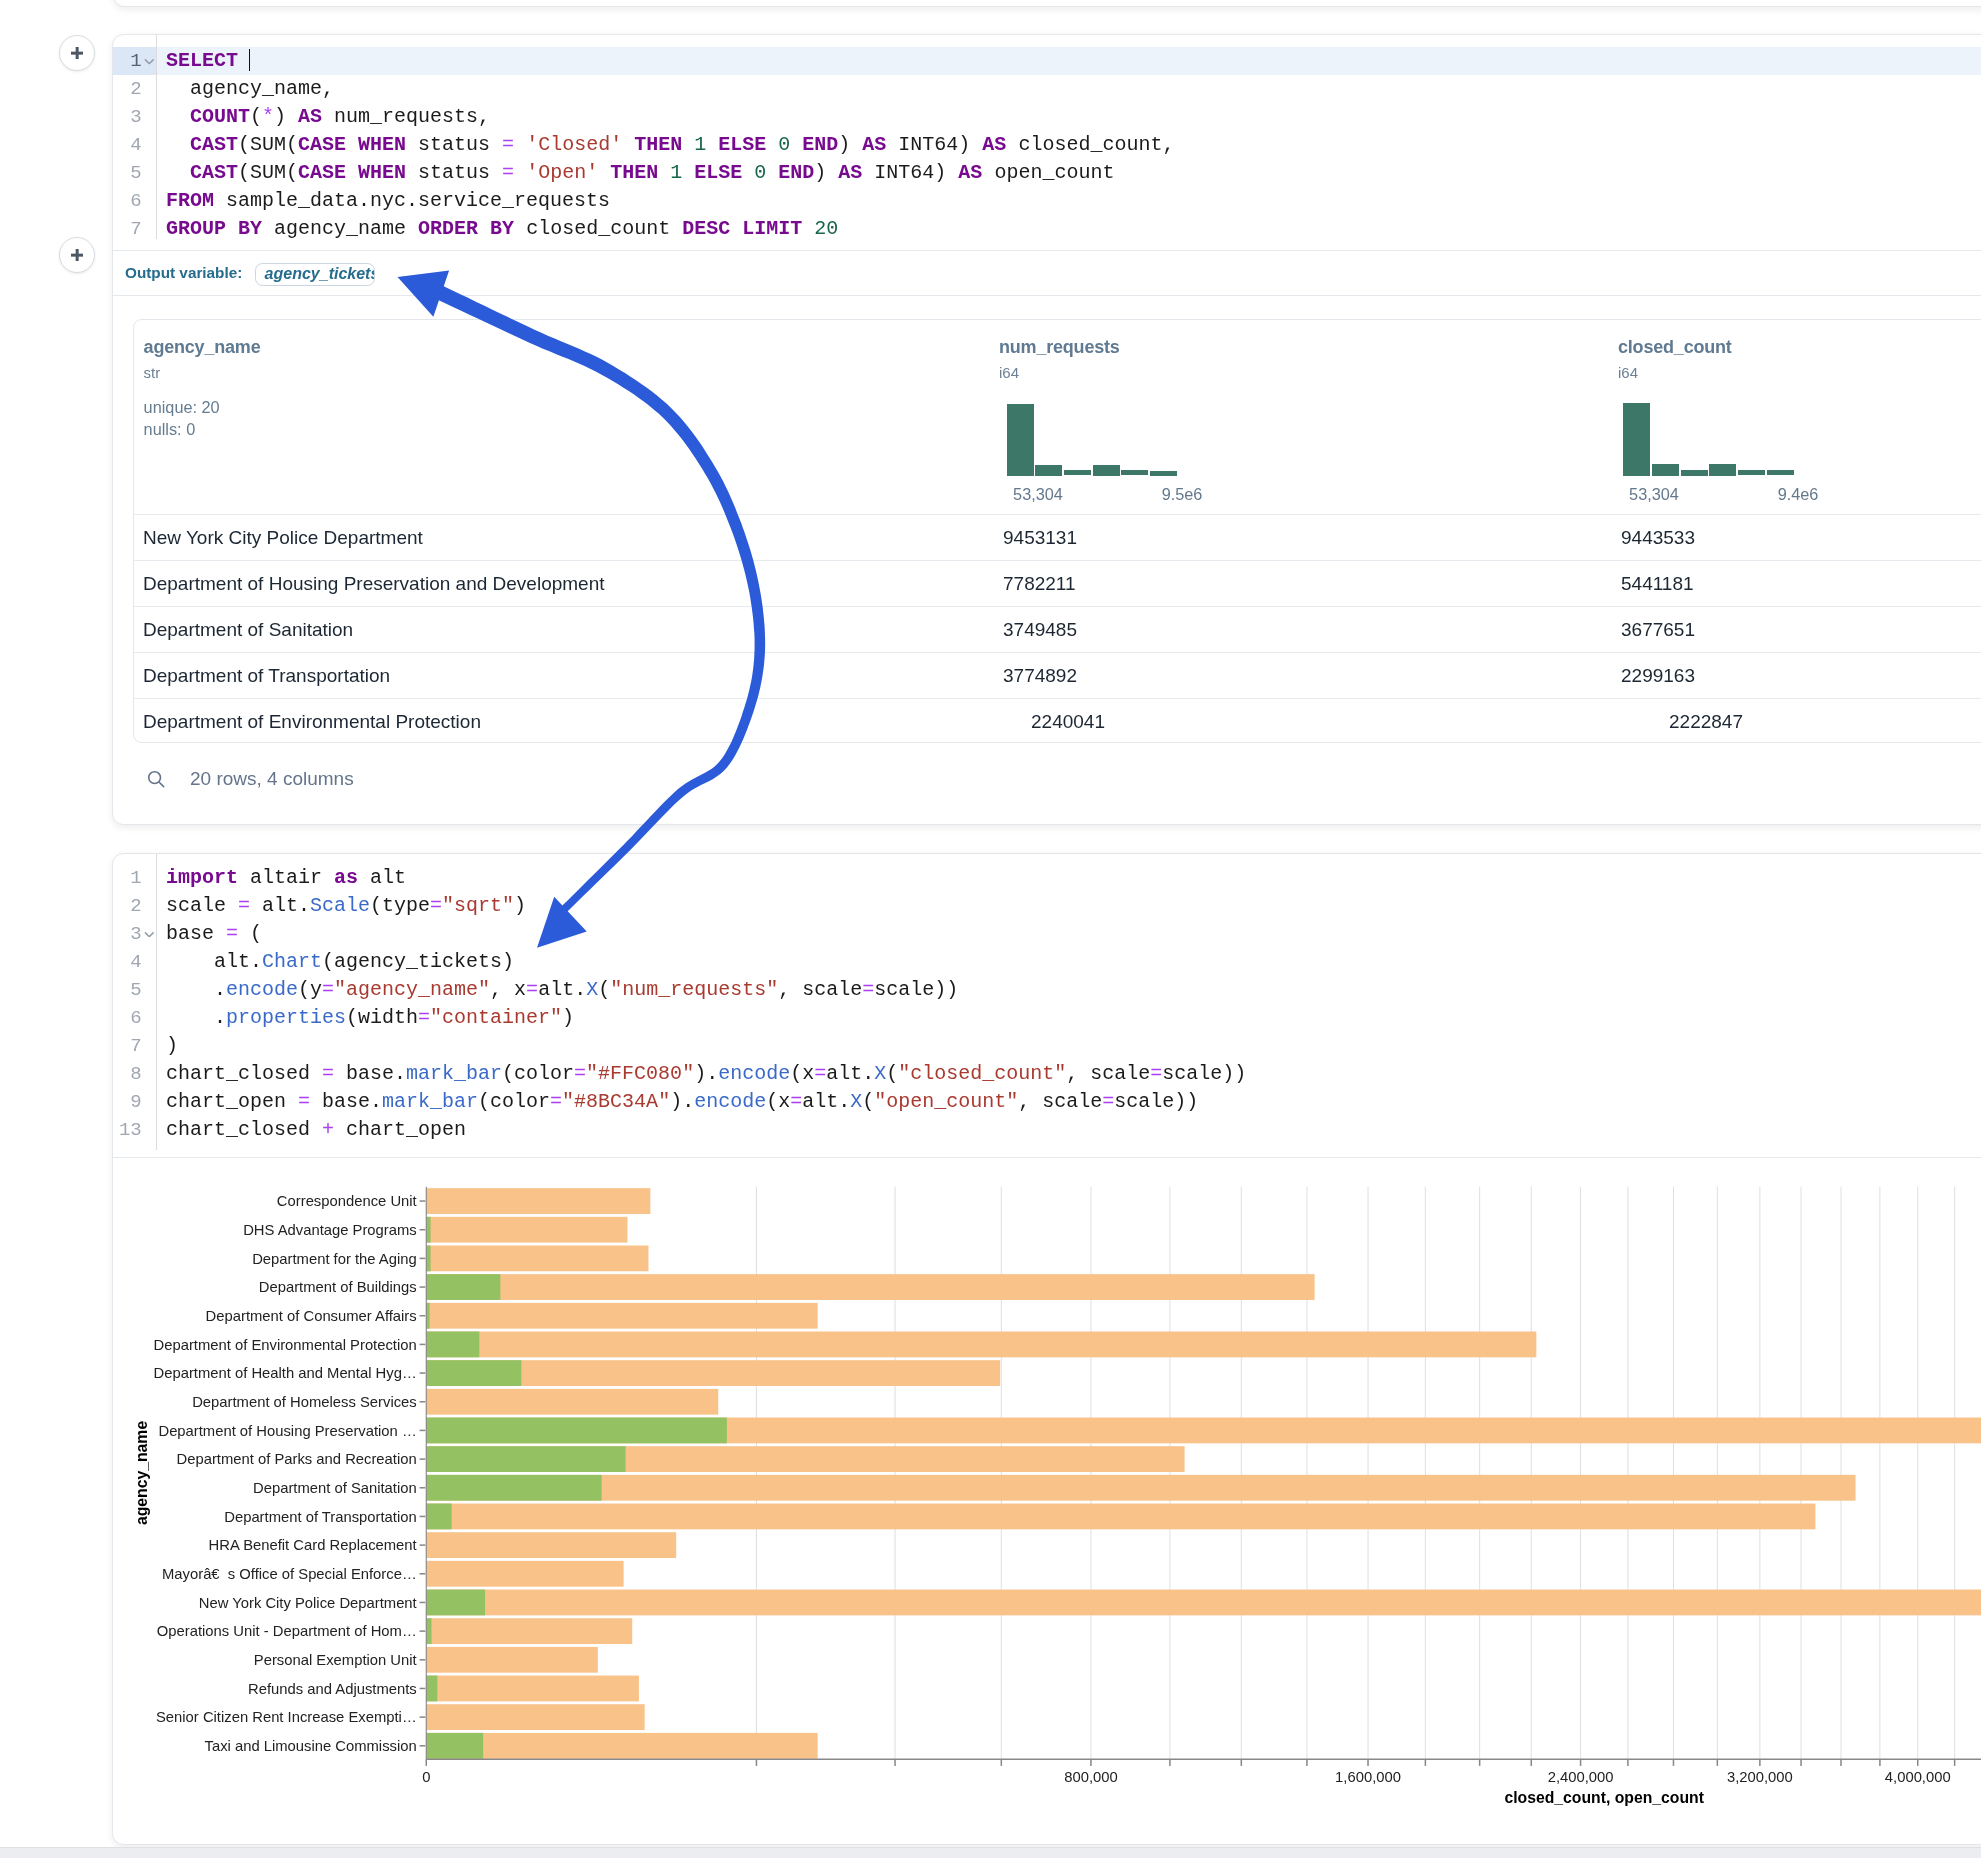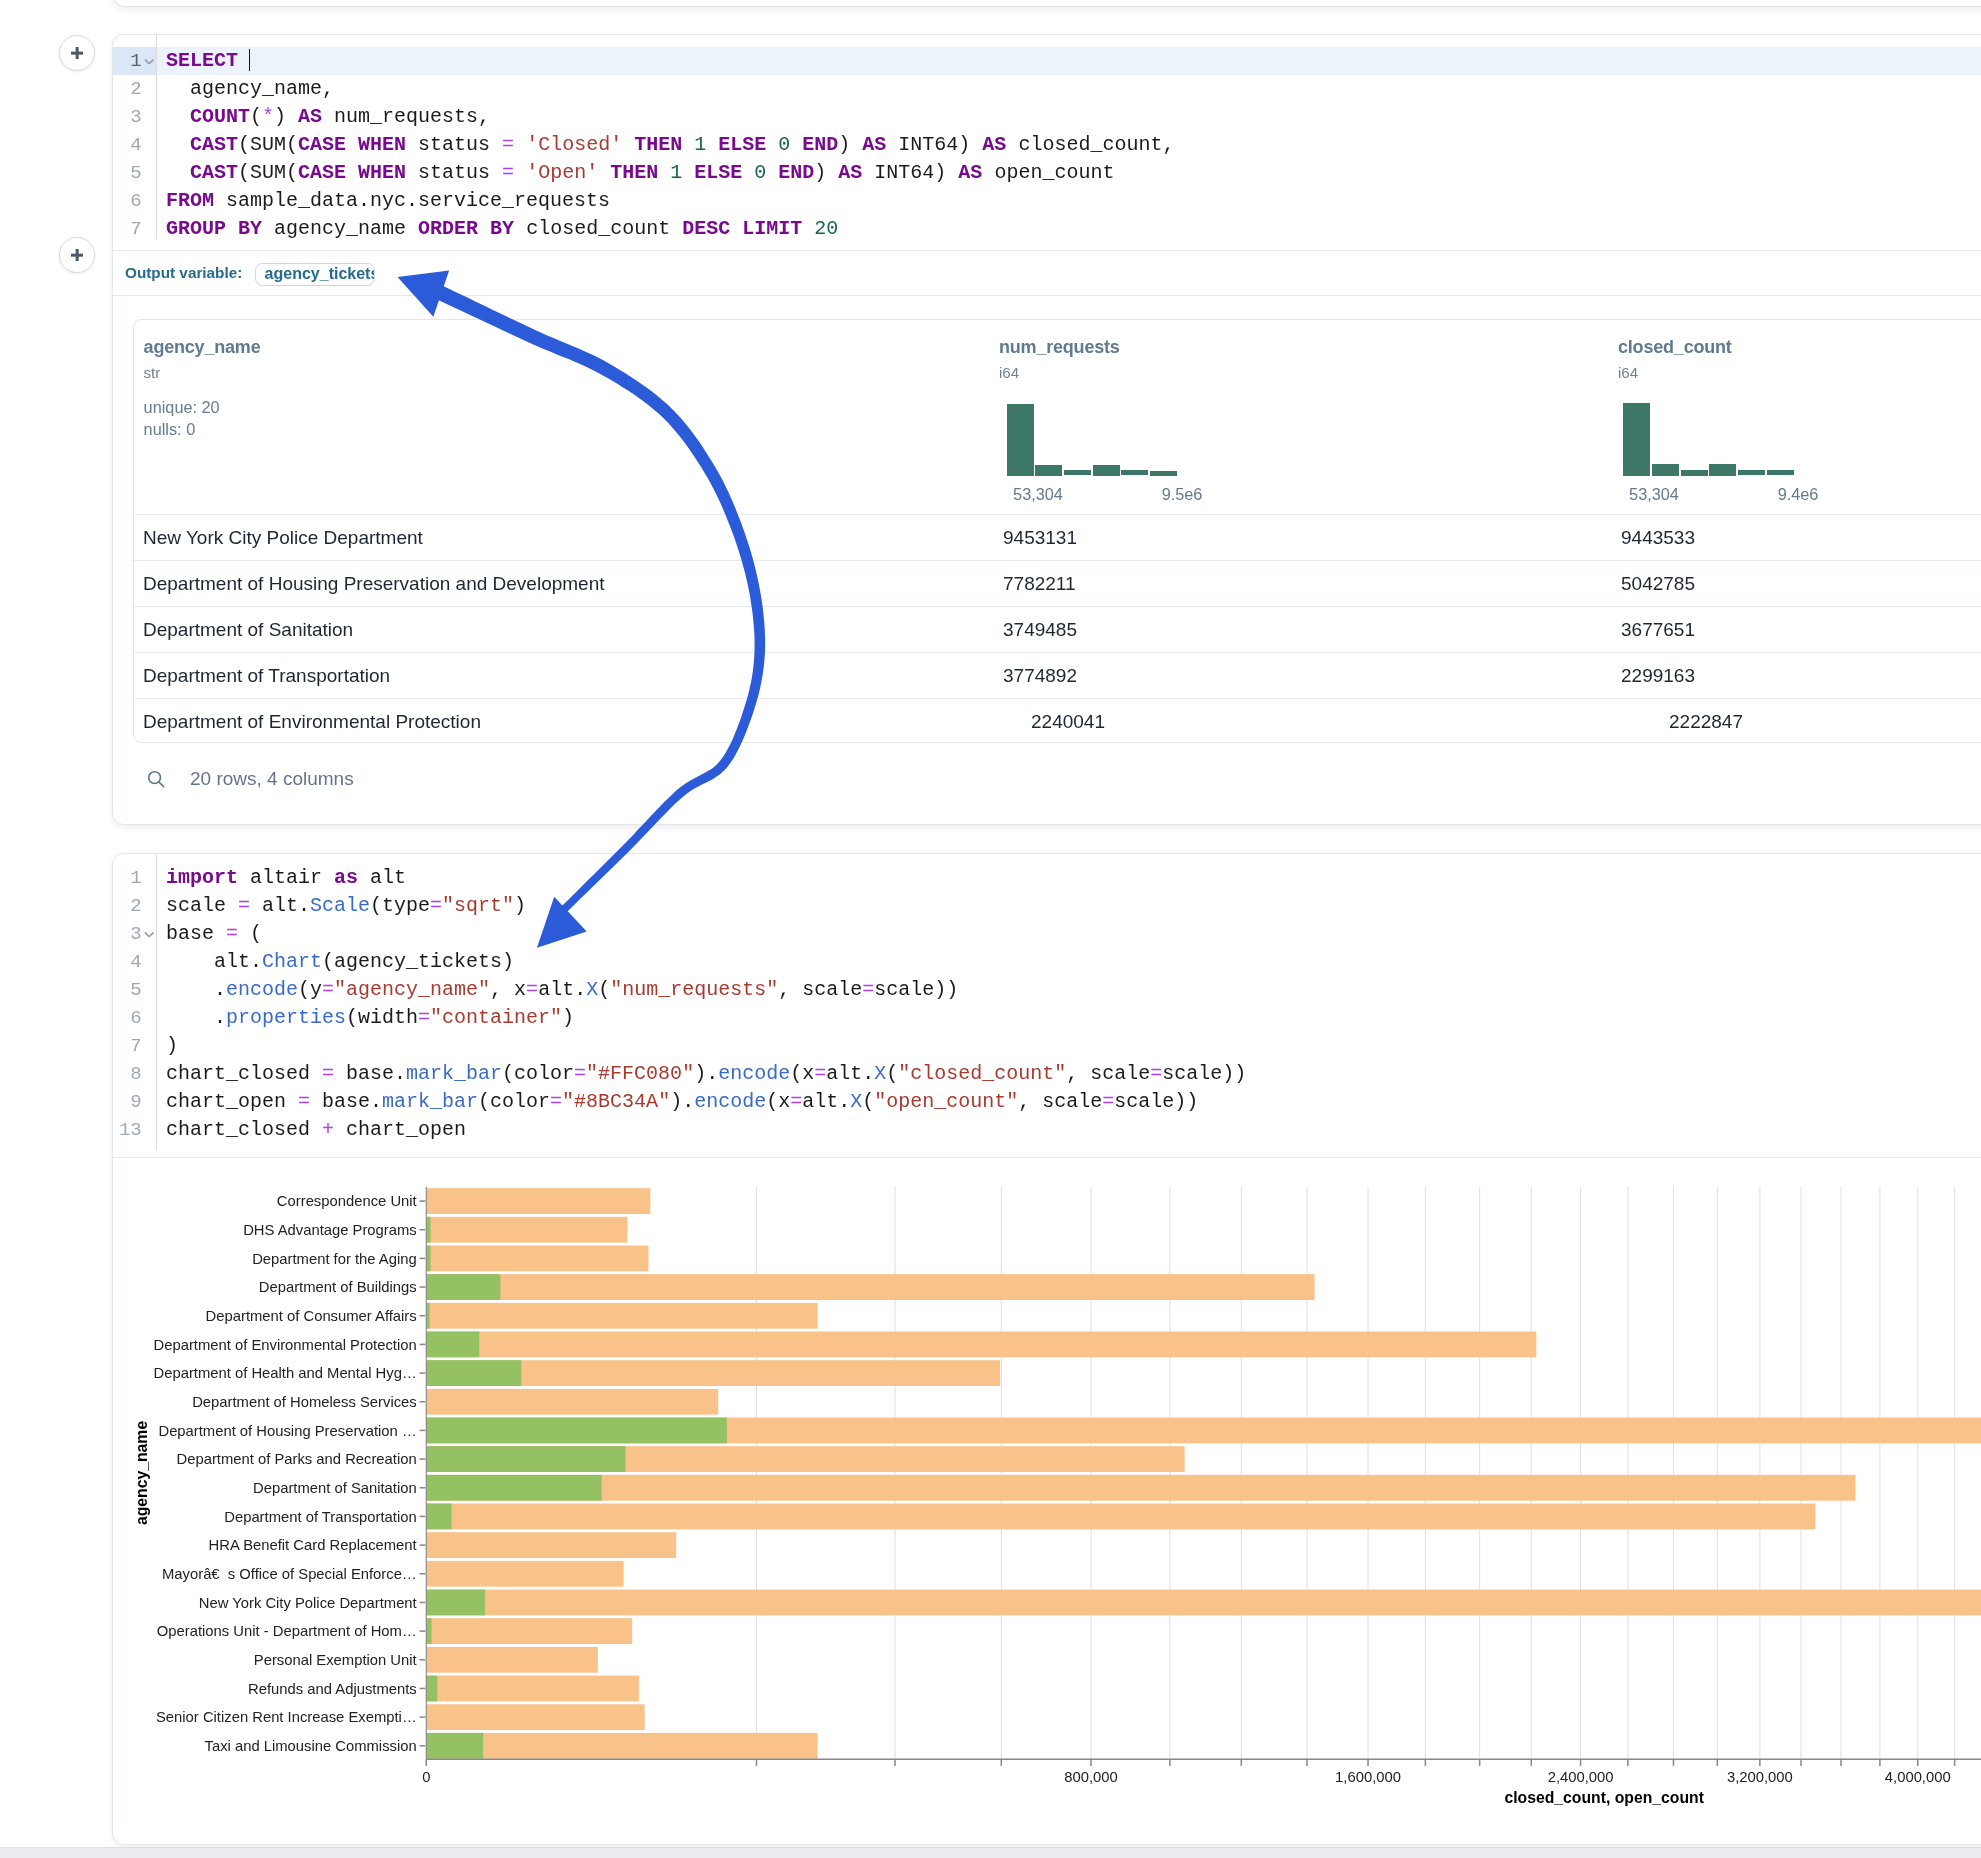--- a/index.html
+++ b/index.html
@@ -79,21 +79,21 @@
         <span class="gnum">6</span>
       </div>
       <div class="gline" style="height:28px">
         <span class="gnum">7</span>
       </div>
     </div>
   <div class="gborder" style="height:204px;"></div>
   <div class="codecol" style="top:11.8px;"><div class="cline" style="height:28px"><span class="k">SELECT</span> <span class="caret"></span></div><div class="cline" style="height:28px">  agency_name,</div><div class="cline" style="height:28px">  <span class="k">COUNT</span>(<span class="o">*</span>) <span class="k">AS</span> num_requests,</div><div class="cline" style="height:28px">  <span class="k">CAST</span>(SUM(<span class="k">CASE</span> <span class="k">WHEN</span> status <span class="o">=</span> <span class="s">'Closed'</span> <span class="k">THEN</span> <span class="n">1</span> <span class="k">ELSE</span> <span class="n">0</span> <span class="k">END</span>) <span class="k">AS</span> INT64) <span class="k">AS</span> closed_count,</div><div class="cline" style="height:28px">  <span class="k">CAST</span>(SUM(<span class="k">CASE</span> <span class="k">WHEN</span> status <span class="o">=</span> <span class="s">'Open'</span> <span class="k">THEN</span> <span class="n">1</span> <span class="k">ELSE</span> <span class="n">0</span> <span class="k">END</span>) <span class="k">AS</span> INT64) <span class="k">AS</span> open_count</div><div class="cline" style="height:28px"><span class="k">FROM</span> sample_data.nyc.service_requests</div><div class="cline" style="height:28px"><span class="k">GROUP</span> <span class="k">BY</span> agency_name <span class="k">ORDER</span> <span class="k">BY</span> closed_count <span class="k">DESC</span> <span class="k">LIMIT</span> <span class="n">20</span></div></div>
   <div class="hdiv" style="top:215px;"></div>
   <div class="outvar" style="top:229px;">Output variable:&nbsp;</div>
-  <div class="badge" style="left:142px; top:228px;">agency_tickets</div>
+  <div class="badge" style="left:142px; top:228px;font-style:italic;">agency_tickets</div>
   <div class="hdiv" style="top:260px;"></div>
 
   <div class="tcard" style="left:20px; top:284px; width:1883px; height:424px;">
     <div class="thname" style="left:9.6px; top:17px;">agency_name</div>
     <div class="thtype" style="left:9.6px; top:44px;">str</div>
     <div class="thmeta" style="left:9.6px; top:78px;">unique: 20</div>
     <div class="thmeta" style="left:9.6px; top:100px;">nulls: 0</div>
     <div class="thname" style="left:865px; top:17px;">num_requests</div>
     <div class="thtype" style="left:865px; top:44px;">i64</div>
     <div class="hbar" style="left:873px;top:84px;width:27px;height:72px"></div>
@@ -115,21 +115,21 @@
     <div class="hlab" style="left:1520px; top:165px;">53,304</div>
     <div class="hlab" style="left:1664px; top:165px;">9.4e6</div>
     <div class="trow" style="top:194px">
         <span class="rc" style="left:9px">New York City Police Department</span>
         <span class="rc" style="left:869px">9453131</span>
         <span class="rc" style="left:1487px">9443533</span>
       </div>
       <div class="trow" style="top:240px">
         <span class="rc" style="left:9px">Department of Housing Preservation and Development</span>
         <span class="rc" style="left:869px">7782211</span>
-        <span class="rc" style="left:1487px">5042785</span>
+        <span class="rc" style="left:1487px">5441181</span>
       </div>
       <div class="trow" style="top:286px">
         <span class="rc" style="left:9px">Department of Sanitation</span>
         <span class="rc" style="left:869px">3749485</span>
         <span class="rc" style="left:1487px">3677651</span>
       </div>
       <div class="trow" style="top:332px">
         <span class="rc" style="left:9px">Department of Transportation</span>
         <span class="rc" style="left:869px">3774892</span>
         <span class="rc" style="left:1487px">2299163</span>

